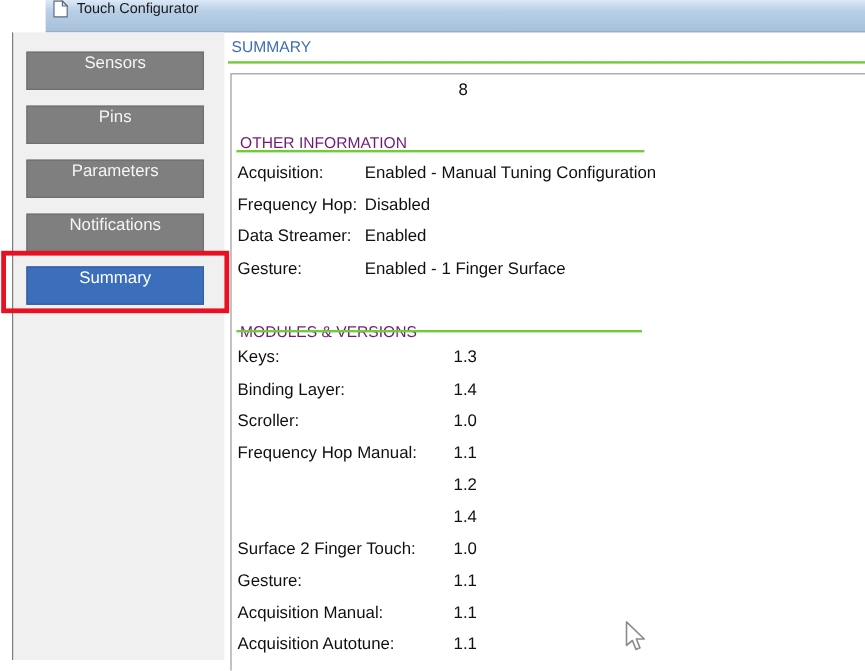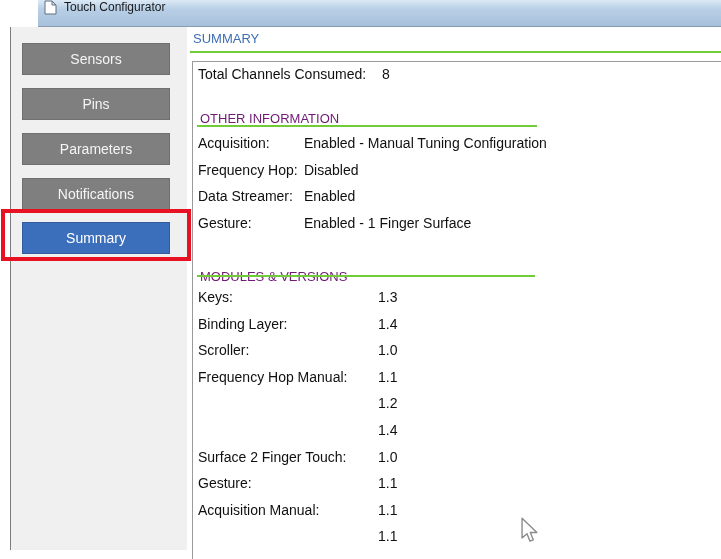--- a/index.html
+++ b/index.html
@@ -18,21 +18,21 @@
   .title-icon { width:13px; height:15px; flex:0 0 auto; }
   .title-text { font-size:12px; color:#18191c; margin-left:7px; white-space:nowrap; }
   
   .sidebar {
     position:absolute; left:10px; top:27px; width:177px; height:523px;
     background:#f0f0f0; border-left:1px solid #7d7d7d; box-sizing:border-box;
   }
   .side-btn {
     position:absolute; left:11px; width:148px; height:32px;
     background:#7f7f7f; border:1px solid #6f6f6f; box-sizing:border-box;
-    color:#f5f5f5; font-size:14px; display:flex; align-items:center;
+    color:#f5f5f5; font-size:14px; display:flex; align-items:flex-start;
     justify-content:center; cursor:default; user-select:none;
   }
   .side-btn.active { background:#3c6fbb; border-color:#315c9e; color:#ffffff; }
   
   .section-title { position:absolute; color:#3e6db5; font-size:13px; white-space:nowrap; }
   .underline { position:absolute; height:2px; background:#72cc3a; }
   .content-box {
     position:absolute; left:192px; top:61px; width:560px; height:540px;
     border:1px solid #9a9a9a; background:#ffffff; box-sizing:border-box;
   }
@@ -82,21 +82,20 @@
       <span>Summary</span>
     </div>
   </div>
 
   <div class="section-title" style="left:193px; top:31px;">SUMMARY</div>
   <div class="underline" style="left:190px; top:51px; width:531px;"></div>
 
   <div class="content-box">
 
     <div class="row" style="top:4px;">
-      <span class="lbl">Total Channels Consumed:</span>
       <span class="val val-sum">8</span>
     </div>
 
     <div class="box-title" style="left:7px; top:49px;">OTHER INFORMATION</div>
     <div class="box-underline" style="left:4px; top:63px; width:340px;"></div>
 
     <div class="row" style="top:73px;">
       <span class="lbl">Acquisition:</span>
       <span class="val val-info">Enabled - Manual Tuning Configuration</span>
     </div>
@@ -144,20 +143,21 @@
     </div>
     <div class="row" style="top:413px;">
       <span class="lbl">Gesture:</span>
       <span class="val val-mod">1.1</span>
     </div>
     <div class="row" style="top:440px;">
       <span class="lbl">Acquisition Manual:</span>
       <span class="val val-mod">1.1</span>
     </div>
     <div class="row" style="top:466px;">
+      <span class="lbl">Acquisition Autotune:</span>
       <span class="val val-mod">1.1</span>
     </div>
   </div>
 
   <div class="annotation"></div>
 
   <svg class="cursor" width="18" height="28" viewBox="0 0 17 26">
     <path d="M1 1 L1 19.5 L5.7 15.6 L8.5 22.6 L11.6 21.3 L8.8 14.4 L15 14.4 Z" fill="#ffffff" stroke="#8a8a8a" stroke-width="1.3" stroke-linejoin="round"></path>
   </svg>
 

